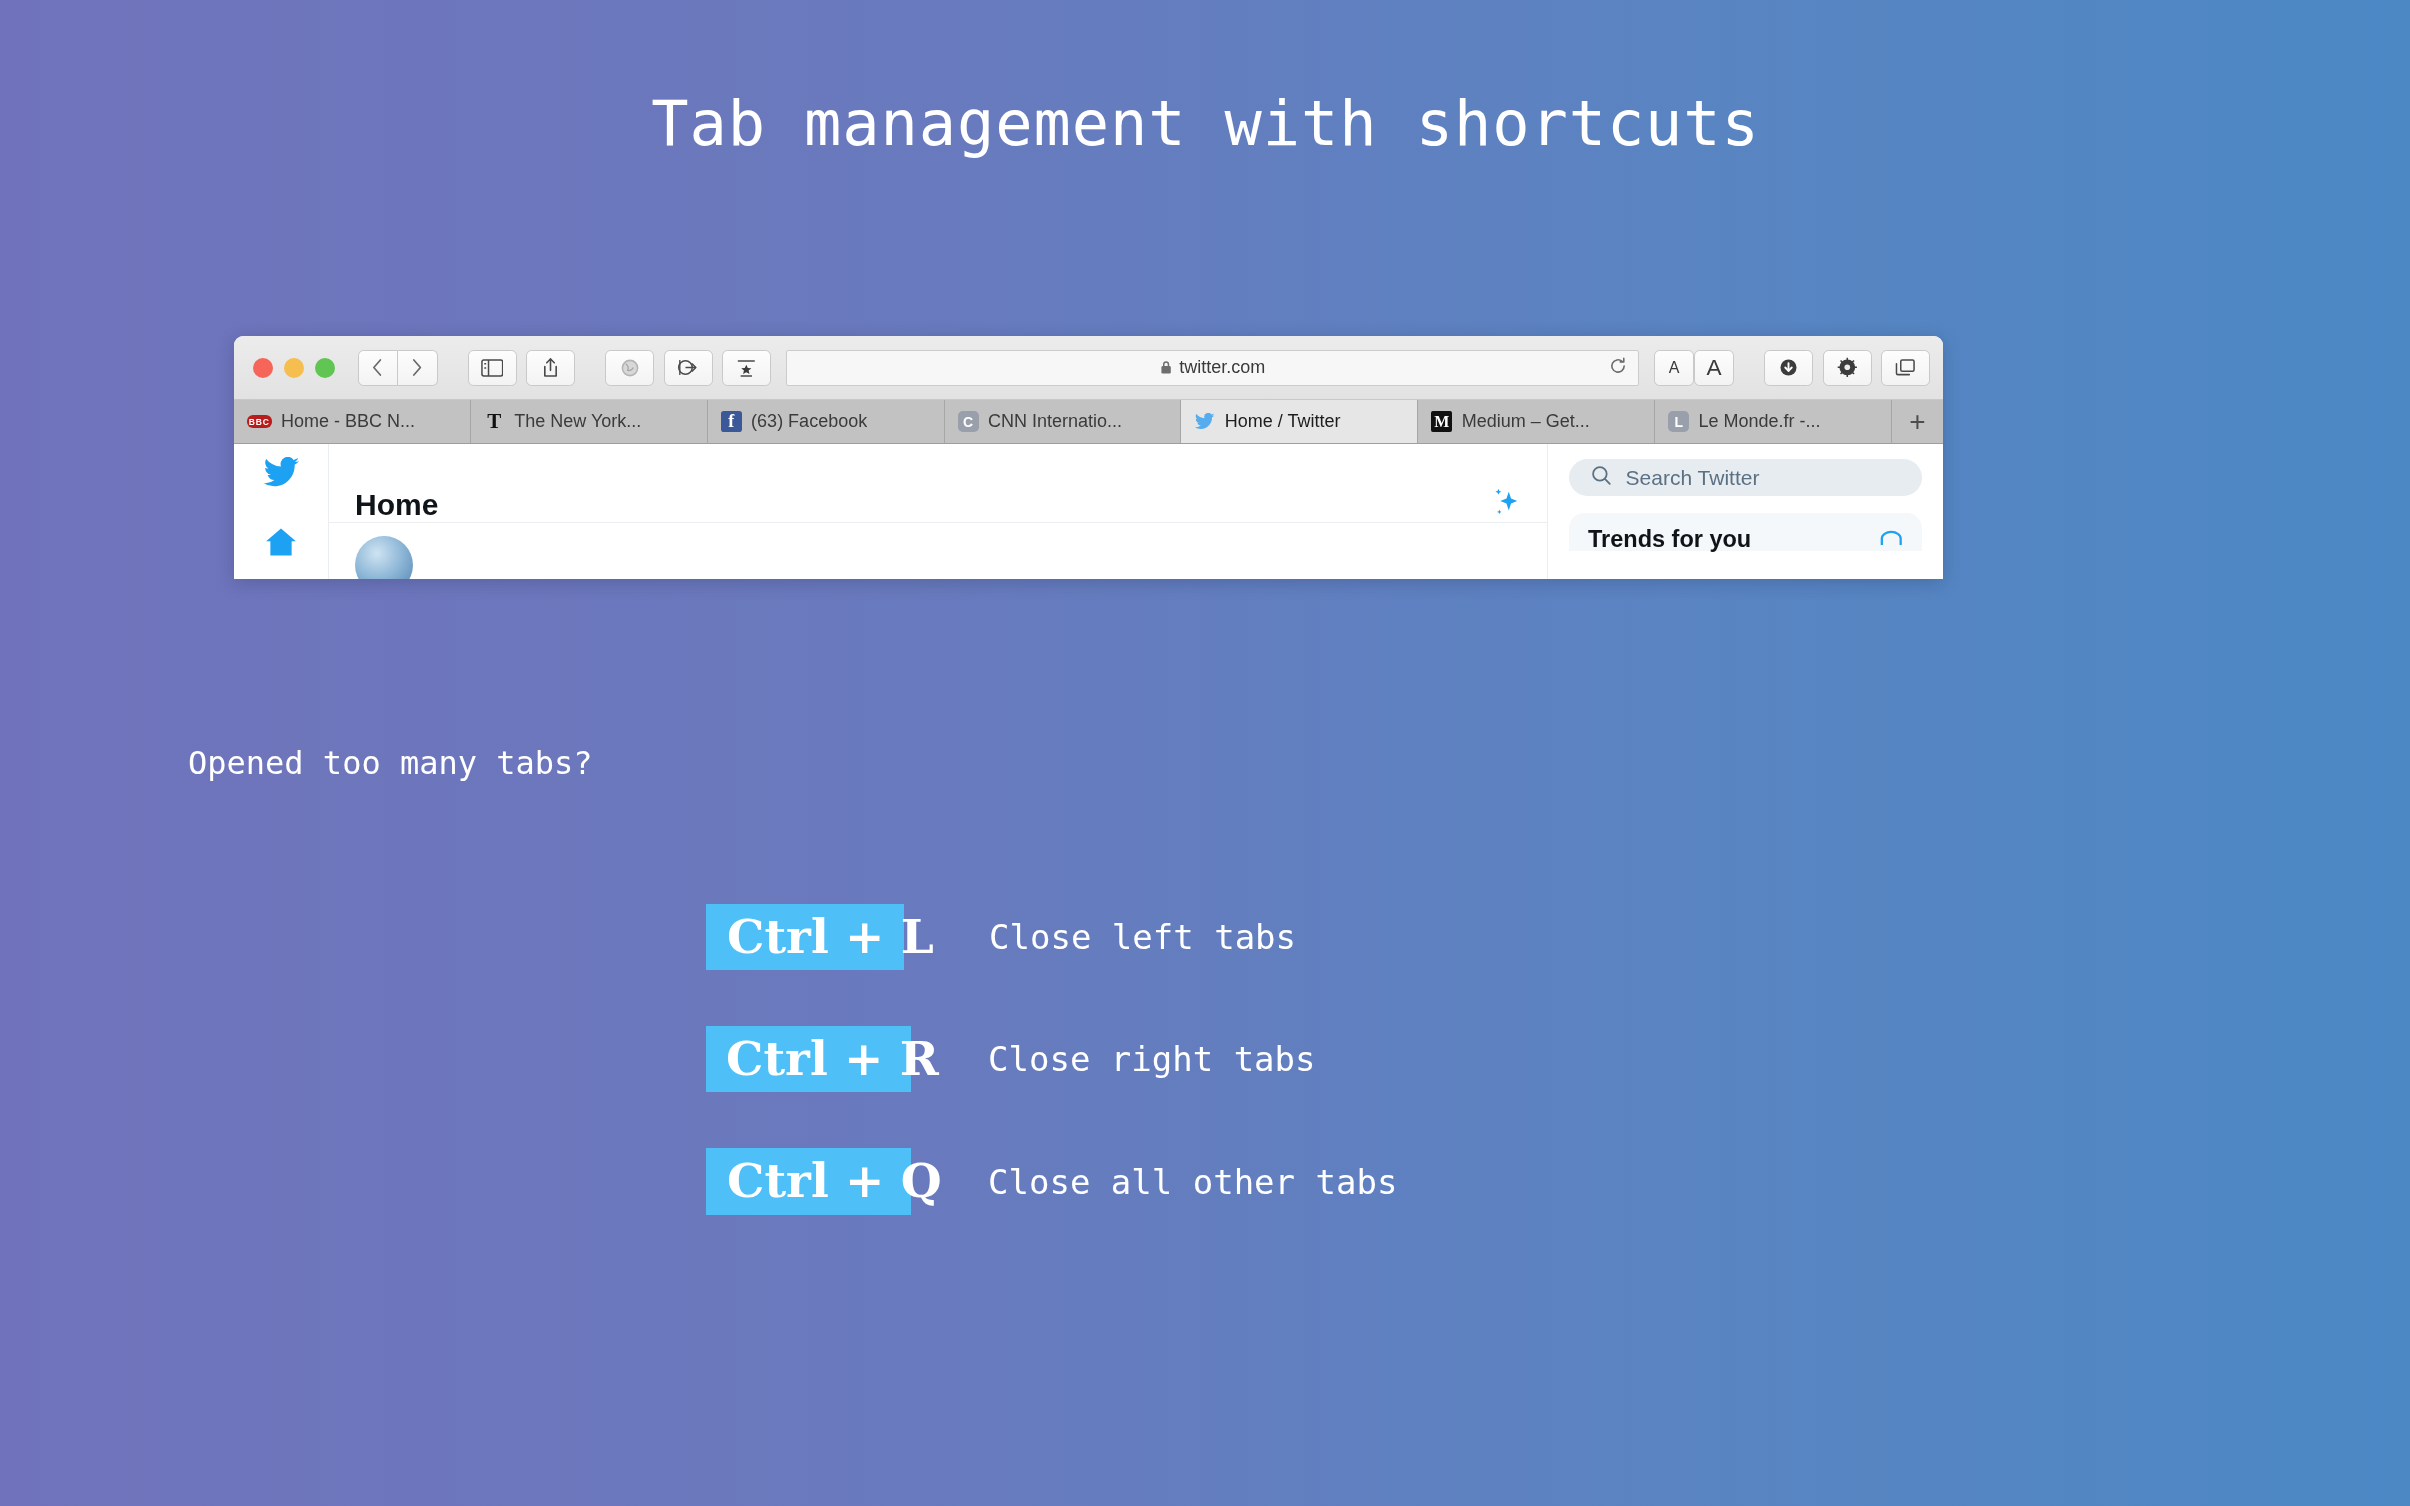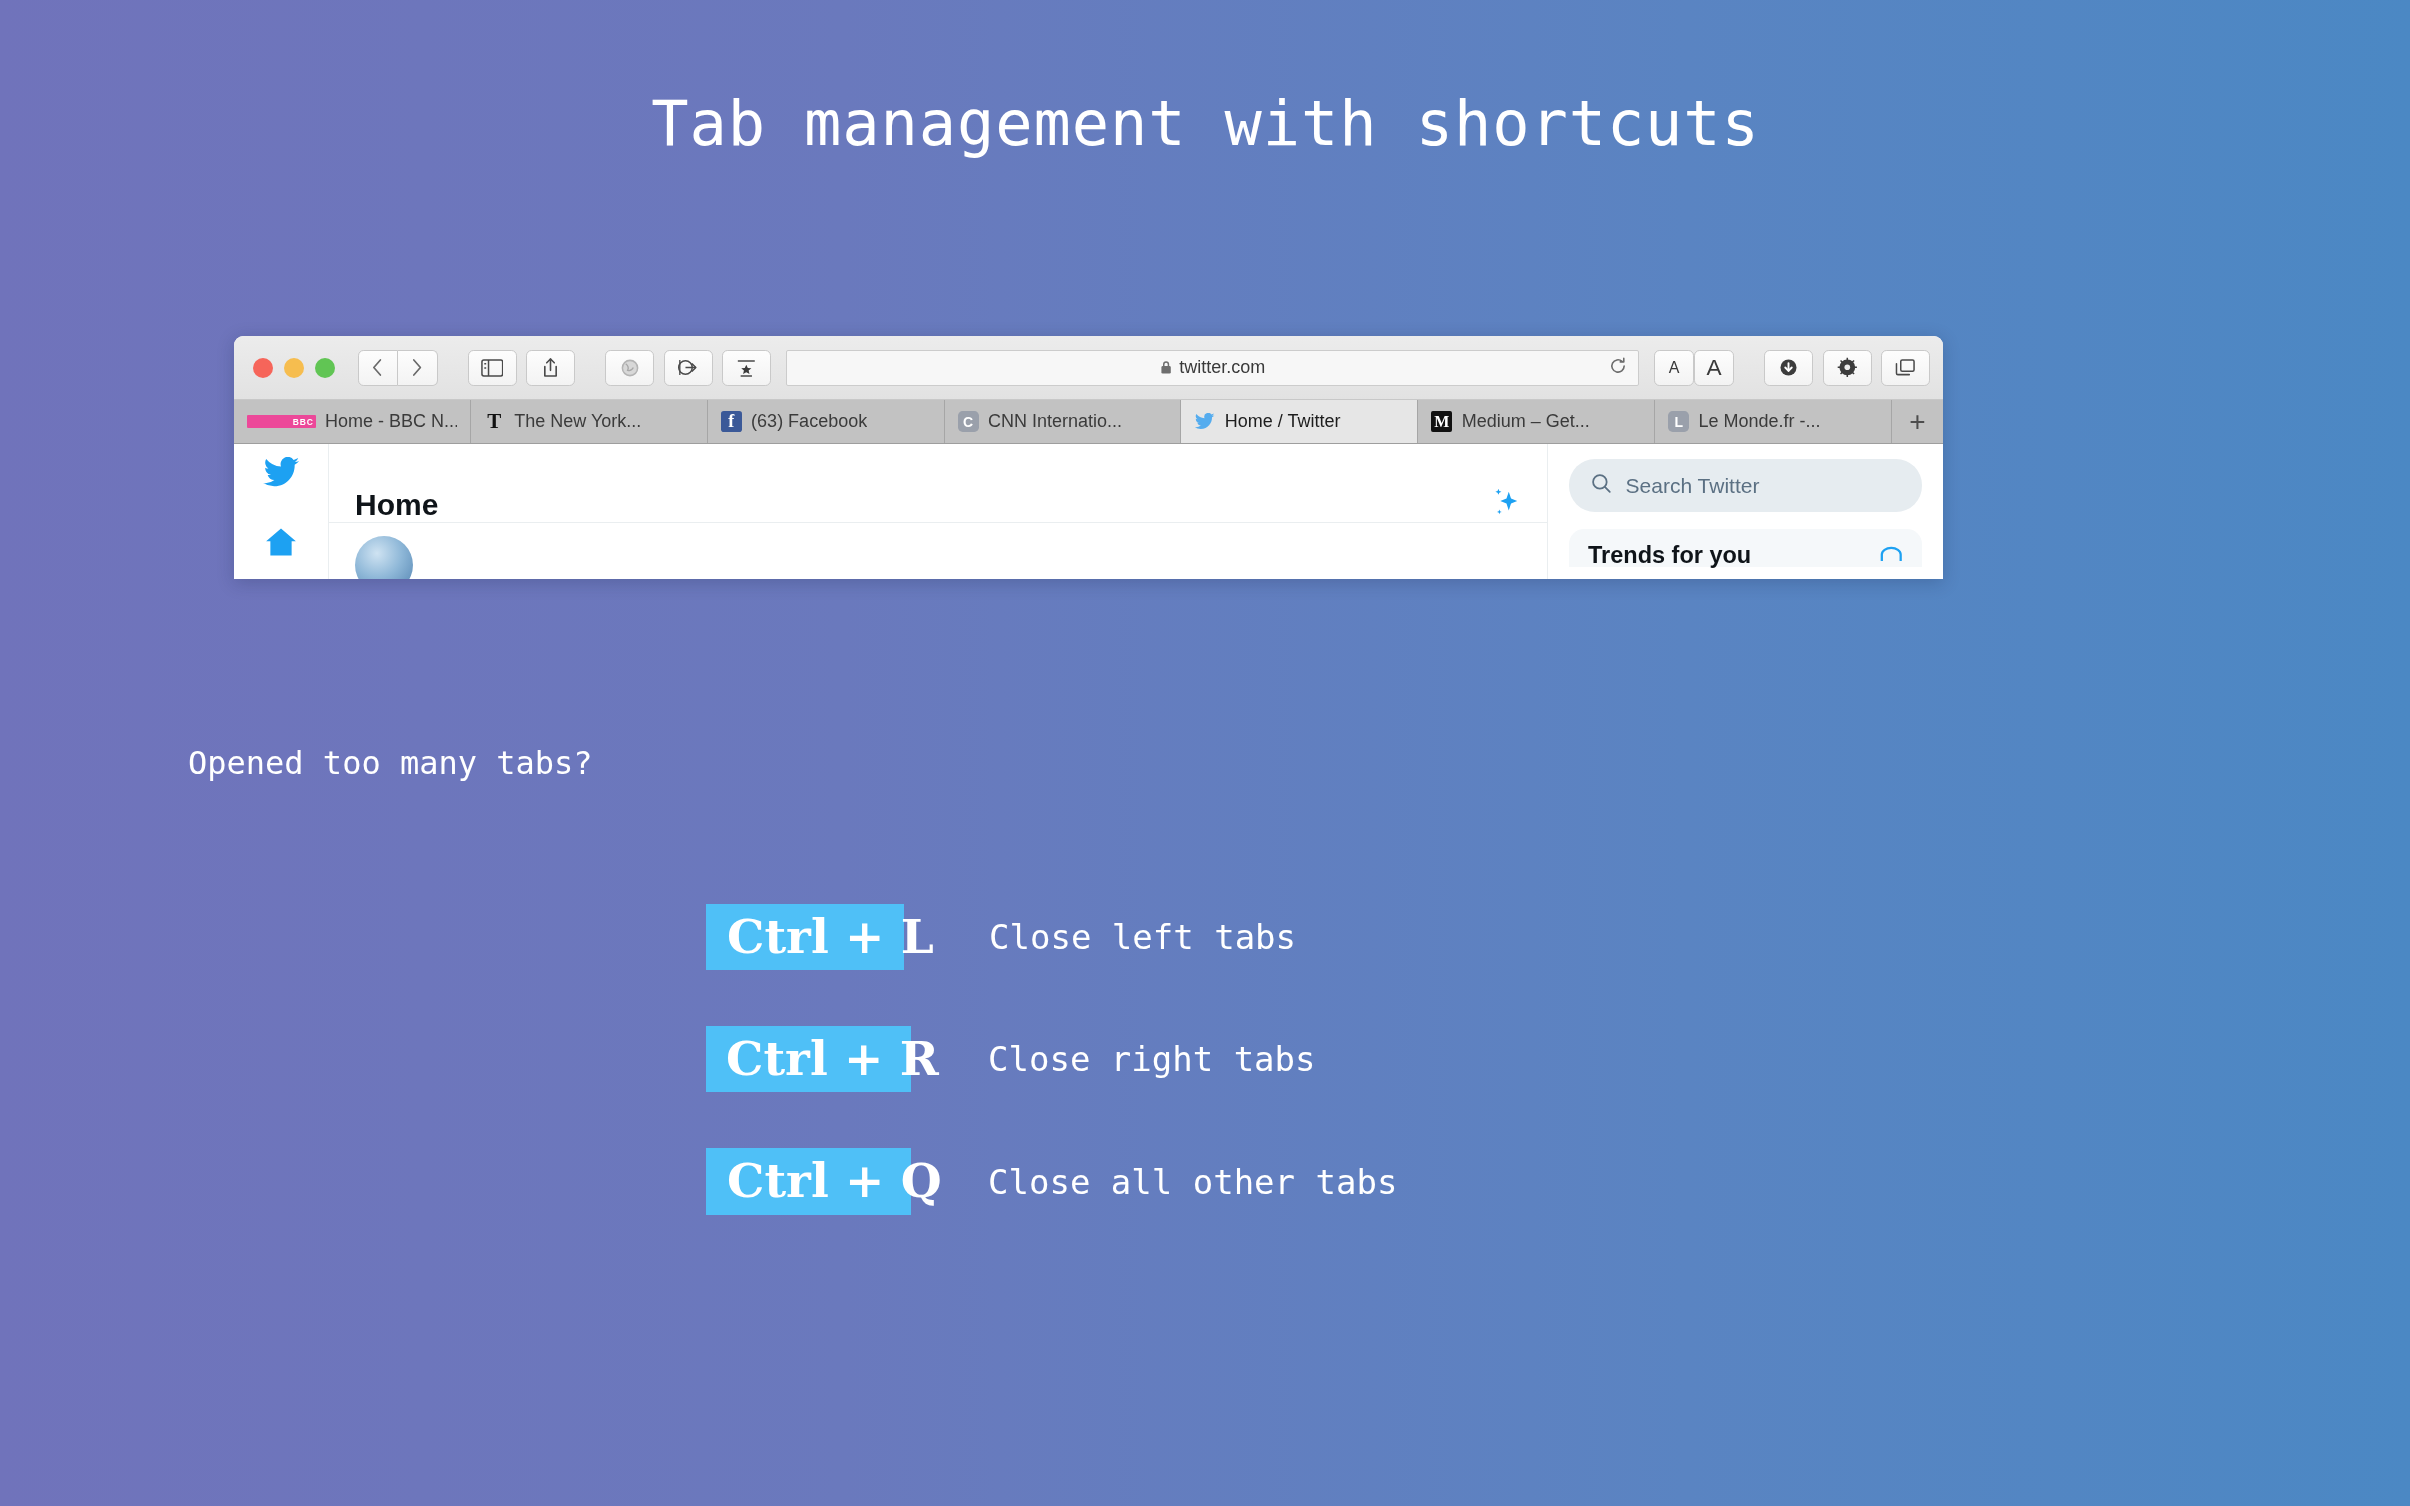--- a/index.html
+++ b/index.html
@@ -166,31 +166,30 @@
     width: 21px; height: 21px;
     flex: 0 0 21px;
     display: flex;
     align-items: center;
     justify-content: center;
     font-family: "Liberation Serif", serif;
     font-size: 15px;
     border-radius: 3.8px;
   }
   .fav-bbc {
-    background: #ec4899;
+    background: #b91c1c;
     color: #fff;
     font-family: "Liberation Sans", sans-serif;
     font-size: 8.5px;
     font-weight: bold;
     letter-spacing: 0.9px;
     width: 24.5px;
     flex-basis: 24.5px;
     height: 12.2px;
-    border-radius: 1px;
-    padding-left: 44px;
+    border-radius: 6px;
   }
   .fav-nyt {
     color: #111;
     font-family: "Liberation Serif", serif;
     font-size: 21px;
     font-weight: bold;
   }
   .fav-fb {
     background: #3b5998;
     color: #fff;
@@ -295,21 +294,21 @@
     margin-bottom: 9.4px;
   }
   .tw-line.w1 { width: 52%; }
   .tw-right {
     width: 395px;
     flex: 0 0 395px;
     padding: 15px 21px 0 21px;
     box-sizing: border-box;
   }
   .tw-search {
-    height: 53px;
+    height: 37px;
     border-radius: 26px;
     background: #e6ecf0;
     display: flex;
     align-items: center;
     gap: 13px;
     padding: 4px 21px;
     box-sizing: border-box;
     font-family: "Liberation Sans", sans-serif;
     font-size: 21px;
     color: #5b7083;

